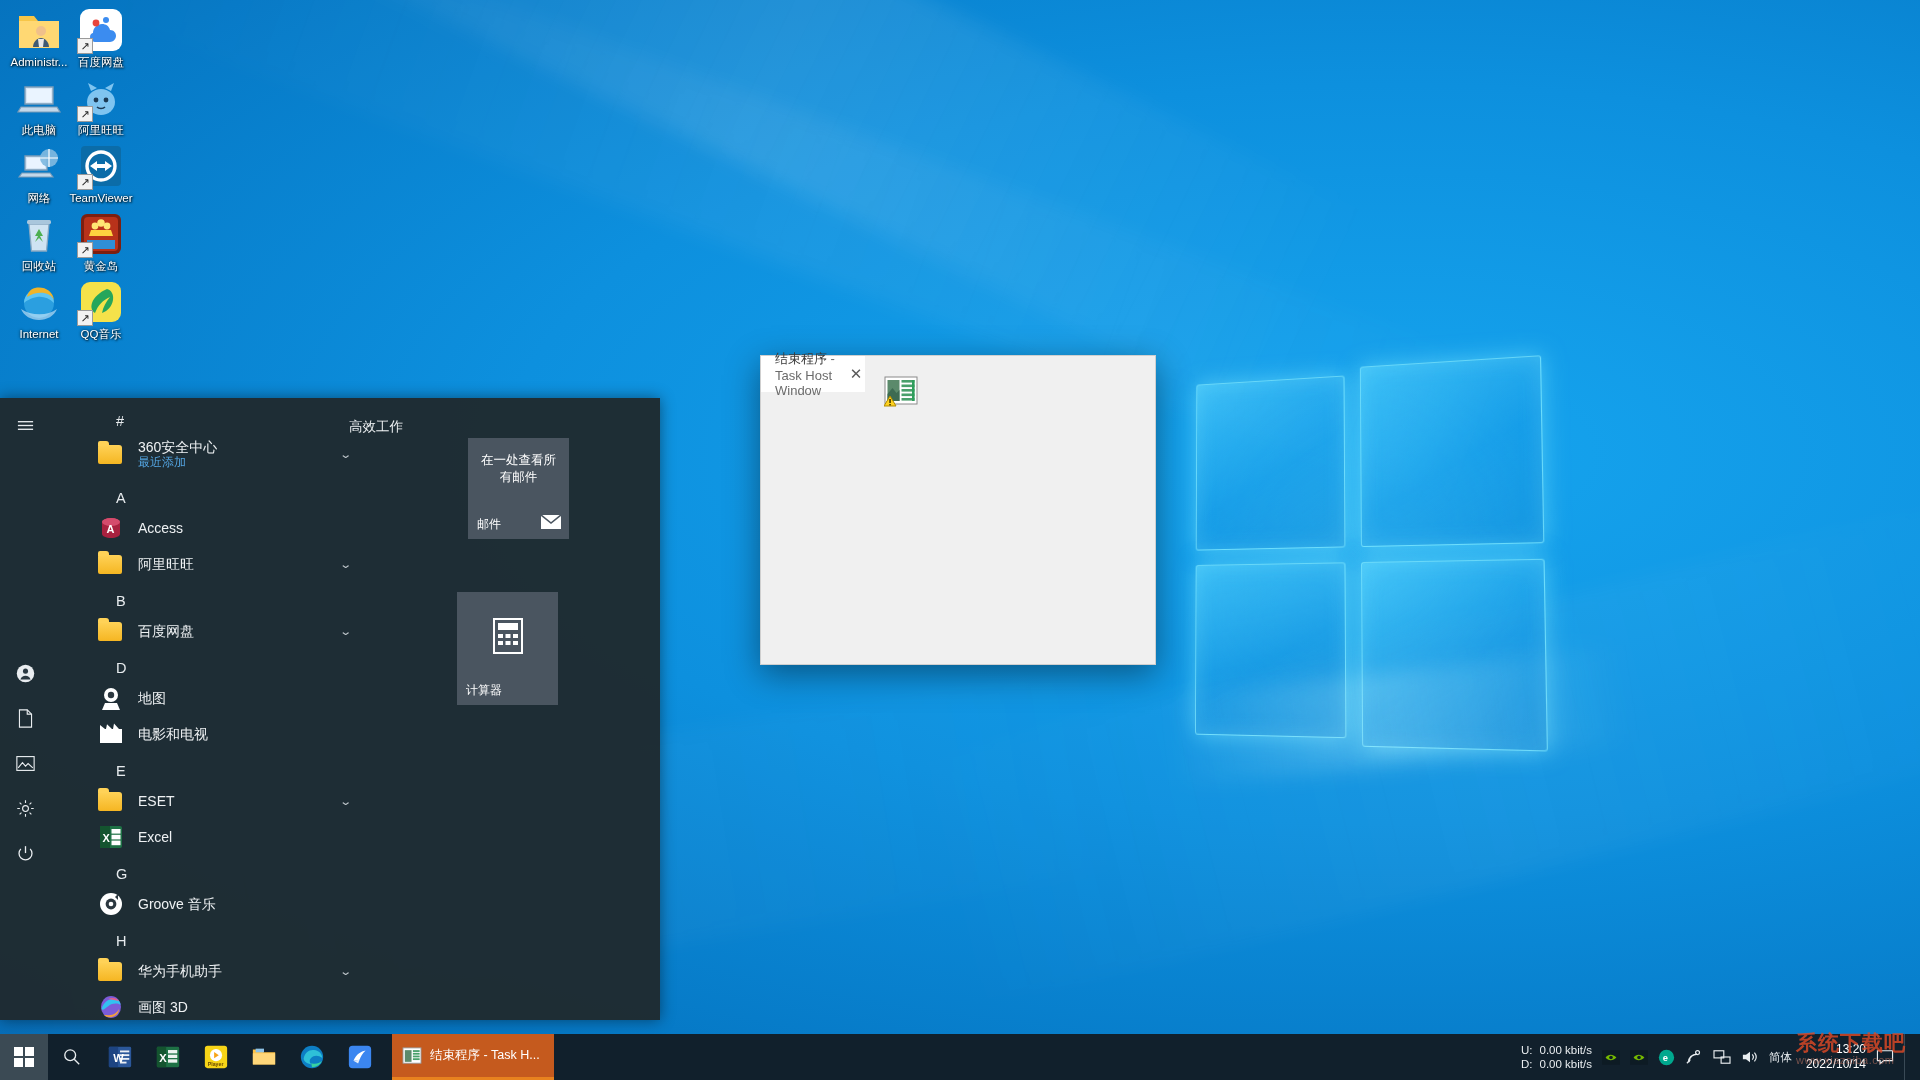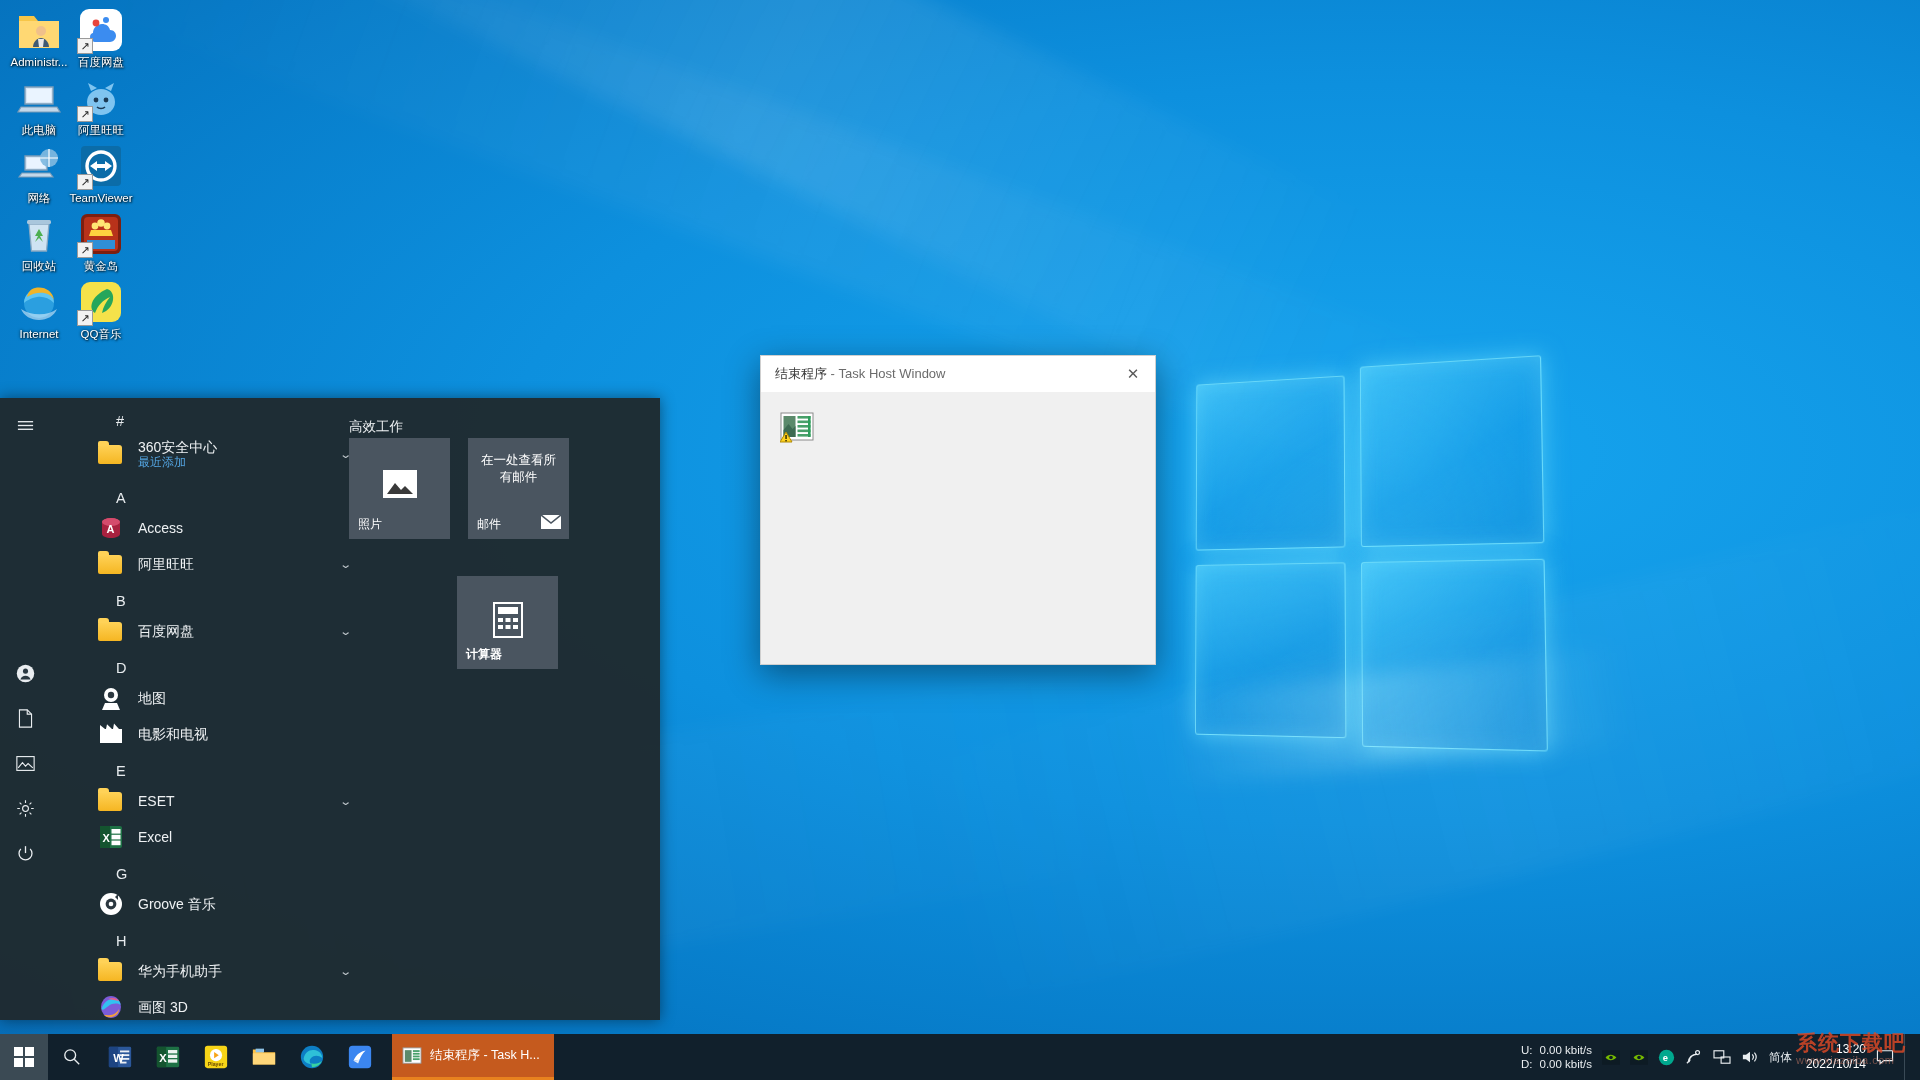--- a/index.html
+++ b/index.html
@@ -137,21 +137,21 @@
   #netspeed{ display:flex; gap:7px; line-height:14px; font-size:11.5px; color:#e9edf0; }
   #netspeed .col{ display:flex; flex-direction:column; }
   #clock{ display:flex; flex-direction:column; align-items:flex-end; line-height:15px; font-size:12px; color:#fff; padding-left:4px; }
   #showdesk{ width:8px; height:46px; border-left:1px solid #3a4a56; }
 
   
   #dialog{
     position:absolute; left:760px; top:355px; width:396px; height:310px;
     background:#f0f0f0; border:1px solid #cfcfcf;
     box-shadow:0 9px 32px rgba(0,0,0,.42);
-    display:flex; flex-direction:column;
+    display:flex; flex-direction:row;
   }
   #dlg-title{
     height:36px; background:#ffffff; display:flex; align-items:center;
     padding-left:14px; flex:0 0 36px;
   }
   #dlg-title .t{ font-size:13px; color:#6b6b6b; }
   #dlg-title .t b{ font-weight:normal; color:#3b3b3b; }
   #dlg-close{
     margin-left:auto; width:44px; height:36px; display:flex;
     align-items:center; justify-content:center; color:#5a5a5a; font-size:15px; cursor:default;
@@ -458,40 +458,31 @@
             <path d="M6 21c3 3 8 3 12 0 2-1.6 3-4 3-6-2 4-7 7-12 6z" fill="#f2a03d"></path>
             <path d="M10 5c4-2 9-1 11 2-3-1-7-1-11-2z" fill="#e85c8a"></path>
           </svg></div>
         <div>
           <div class="nm">画图 3D</div>
         </div>
       </div>
     </div>
   <div id="tiles">
     <div class="grp-title">高效工作</div>
-    <div class="tile" style="left:49px; top:40px; width:101px; height:101px;">
-      <div style="position:absolute;left:50%;top:32px;transform:translateX(-50%);width:34px;height:28px;background:#fff;">
-        <svg viewBox="0 0 34 28" style="width:34px;height:28px;">
-            <rect width="34" height="28" fill="#fff"></rect>
-            <path d="M4 24l8-11 6 7 4-4 8 8z" fill="#3a3a3a"></path>
-          </svg>
-      </div>
-      <div class="tname">照片</div>
-    </div>
     <div class="tile" style="left:168px; top:40px; width:101px; height:101px;">
       <div class="tbig">在一处查看所有邮件</div>
       <div class="tname">邮件</div>
       <div class="tcorner">
         <svg viewBox="0 0 20 14" style="width:20px;height:14px;">
             <rect width="20" height="14" fill="#fff"></rect>
             <path d="M0 0l10 8 10-8" fill="none" stroke="#4a5560" stroke-width="1.6"></path>
           </svg>
       </div>
     </div>
-    <div class="tile" style="left:157px; top:178px; width:101px; height:93px;font-weight:bold;">
+    <div class="tile" style="left:157px; top:194px; width:101px; height:113px;">
       <div style="position:absolute;left:50%;top:26px;transform:translateX(-50%);">
         <svg viewBox="0 0 30 36" style="width:30px;height:36px;">
             <rect x="1" y="1" width="28" height="34" fill="none" stroke="#fff" stroke-width="2"></rect>
             <rect x="5" y="5" width="20" height="7" fill="#fff"></rect>
             <g fill="#fff">
               <rect x="5" y="16" width="5" height="4"></rect>
               <rect x="12.5" y="16" width="5" height="4"></rect>
               <rect x="20" y="16" width="5" height="4"></rect>
               <rect x="5" y="23" width="5" height="4"></rect>
               <rect x="12.5" y="23" width="5" height="4"></rect>

